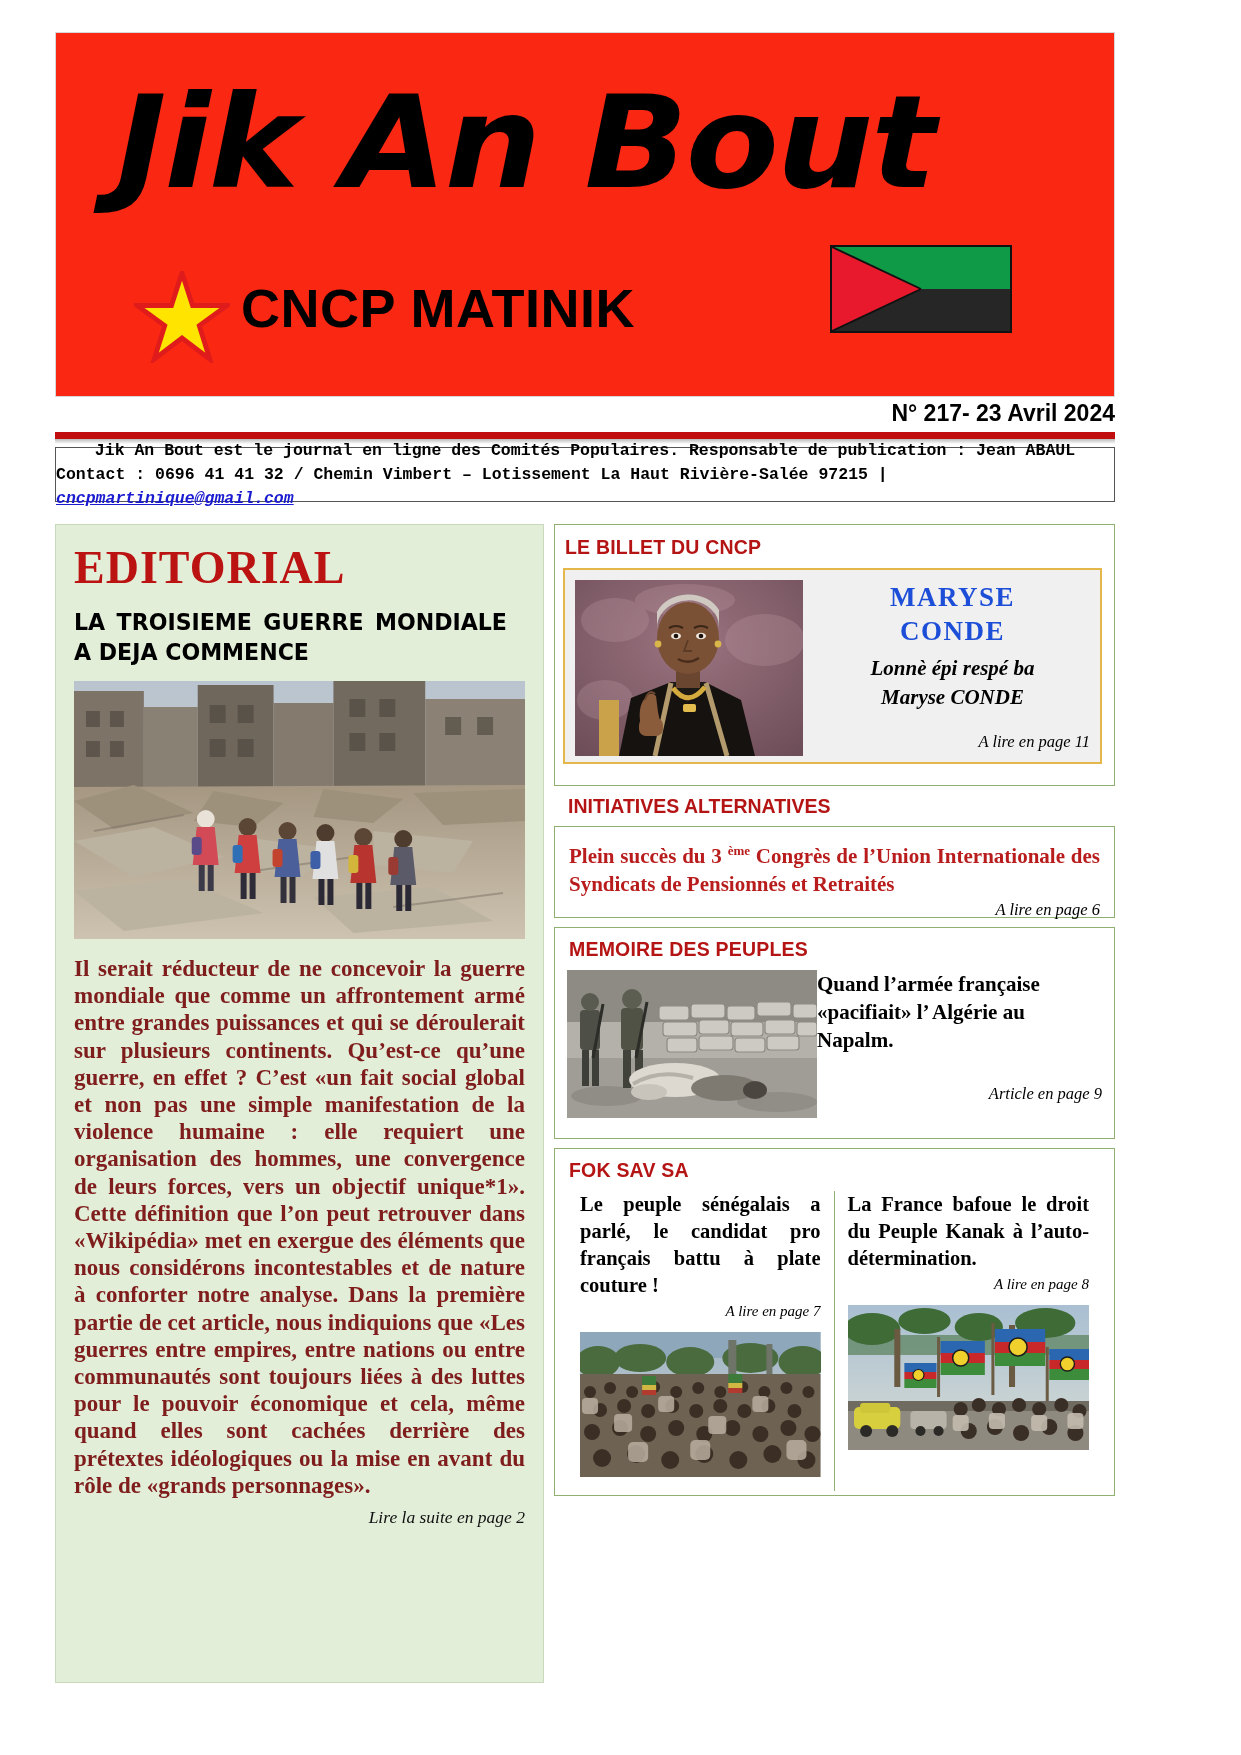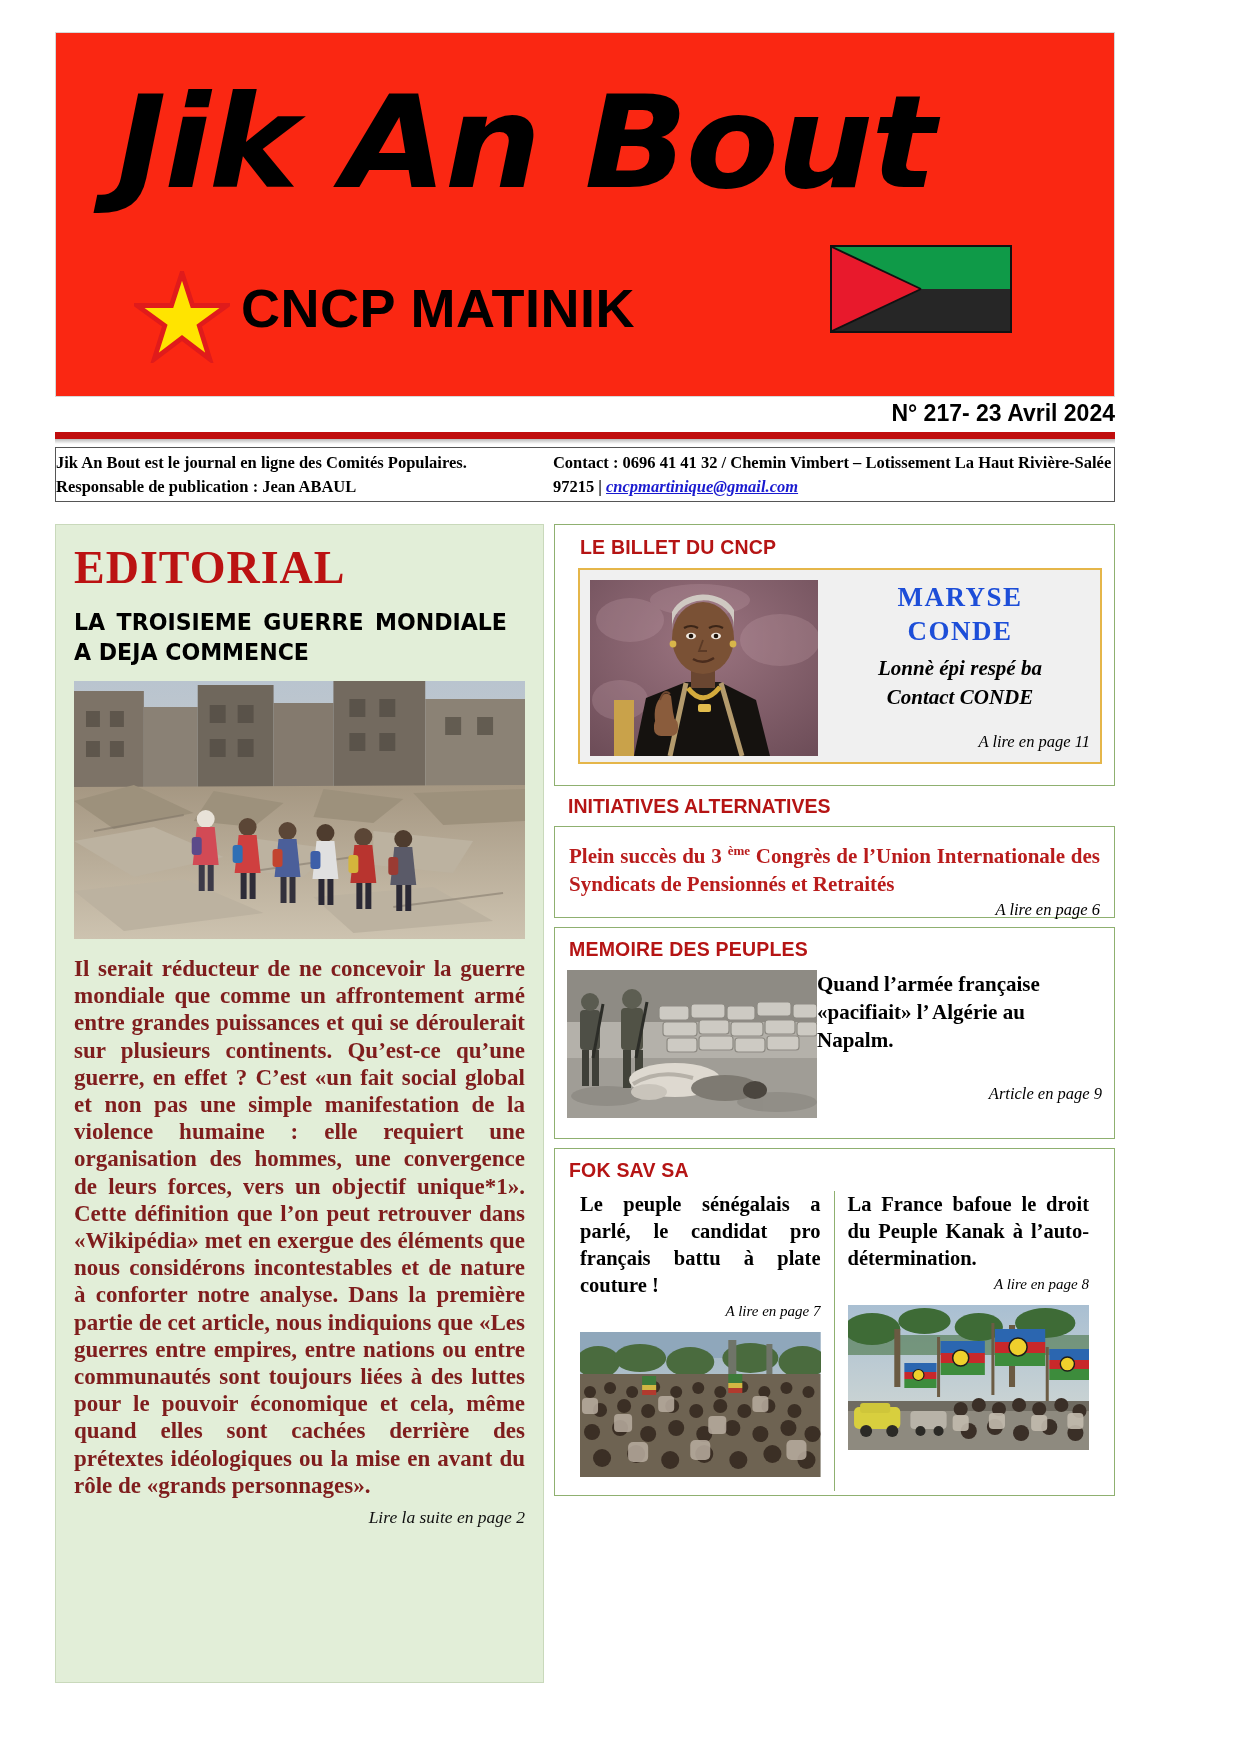--- a/index.html
+++ b/index.html
@@ -51,22 +51,22 @@
   }
   .red-rule-shadow{
     position:absolute;left:55px;top:439px;width:1060px;height:5px;
     background:linear-gradient(#bbbbbb,#ffffff);
   }
 
   
   .contact-box{
     position:absolute;left:55px;top:447px;width:1060px;height:55px;
     border:1px solid #555;box-sizing:border-box;background:#fff;
-    display:flex;flex-direction:row;align-items:center;justify-content:center;
-    font-family:Liberation Serif, serif;
+    display:flex;flex-direction:column;align-items:center;justify-content:center;
+    font-family:Liberation Mono, monospace;
     font-weight:bold;font-size:16.5px;line-height:24px;color:#000;
   }
   .contact-box a.email{color:#1a1ad0;text-decoration:underline;font-style:italic;}
 
   
   .editorial{
     position:absolute;left:55px;top:524px;width:489px;height:1159px;
     background:#e2eed8;border:1px solid #c9d9bb;box-sizing:border-box;
     padding:14px 18px 0 18px;
   }
@@ -104,21 +104,21 @@
     border:1px solid #8fb070;box-sizing:border-box;background:#fff;
     padding:10px 12px 12px 12px;margin-bottom:9px;position:relative;
   }
   .panel-title{
     font-family:"Liberation Sans",sans-serif;
     font-weight:bold;font-size:19.5px;color:#b51414;letter-spacing:0.2px;
     margin:1px 0 9px 2px;
   }
 
   
-  .billet{padding:10px 12px 12px 23px;height:262px;}
+  .billet{padding:10px 12px 12px 8px;height:262px;}
   .billet-inner{
     border:2px solid #e5b64a;background:#f0f0f0;
     padding:10px;display:flex;gap:12px;height:196px;box-sizing:border-box;
   }
   .billet-photo{width:228px;height:176px;flex:0 0 228px;}
   .billet-txt{flex:1;display:flex;flex-direction:column;}
   .billet-name{
     font-family:"Liberation Serif",serif;
     font-weight:bold;font-size:27px;line-height:34px;color:#1d4ed8;
     text-align:center;letter-spacing:1.5px;
@@ -375,21 +375,21 @@
           <g transform="translate(66,112)">
             <path d="M0,34 Q-4,16 4,6 Q10,-2 15,4 L17,20 L20,34 Z" fill="#8a5c3c"></path>
             <rect x="-2" y="26" width="24" height="18" rx="7" fill="#8a5c3c"></rect>
             <path d="M4,8 Q8,-4 14,2" stroke="#6e4730" stroke-width="2" fill="none"></path>
           </g>
         </svg>
         <div class="billet-txt">
           <div class="billet-name">MARYSE</div>
           <div class="billet-name">CONDE</div>
           <div class="billet-quote">Lonnè épi respé ba</div>
-          <div class="billet-quote" style="margin-top:0">Contact CONDE</div>
+          <div class="billet-quote" style="margin-top:0">Maryse CONDE</div>
           <div class="billet-ref">A lire en page 11</div>
         </div>
       </div>
     </div>
 
     <div class="ia-head">INITIATIVES ALTERNATIVES</div>
     <div class="panel ia-panel">
       <div class="ia-text"><span>Plein succès du  3 </span><span class="ord">ème</span><span> Congrès de l’Union Internationale des Syndicats de Pensionnés et Retraités</span></div>
       <div class="ref-right">A lire en page 6</div>
     </div>

